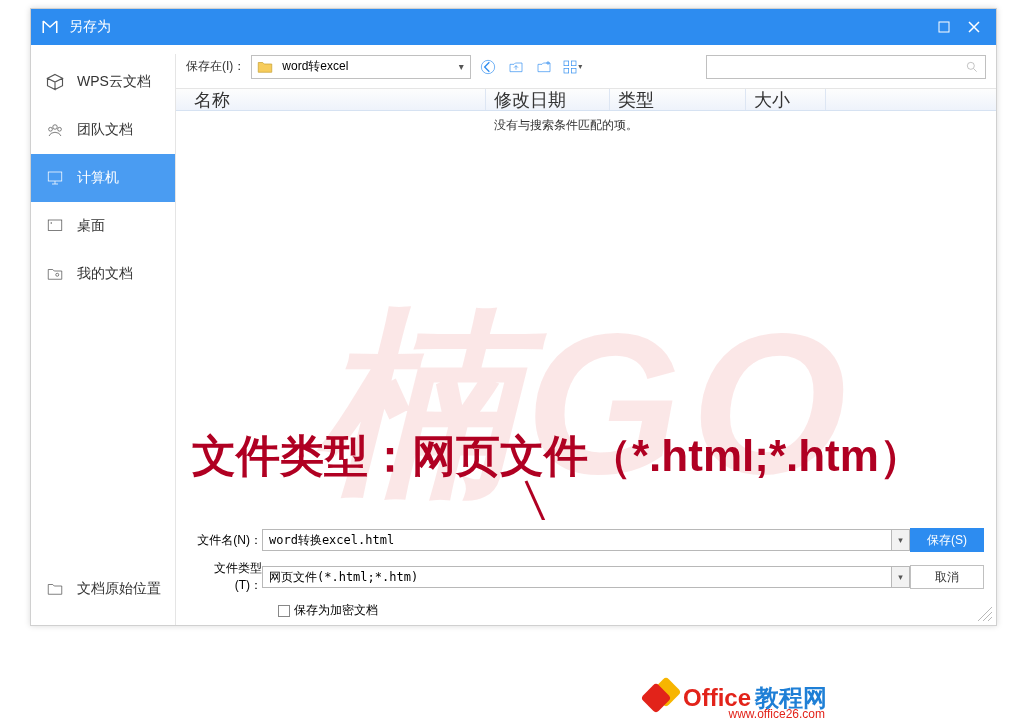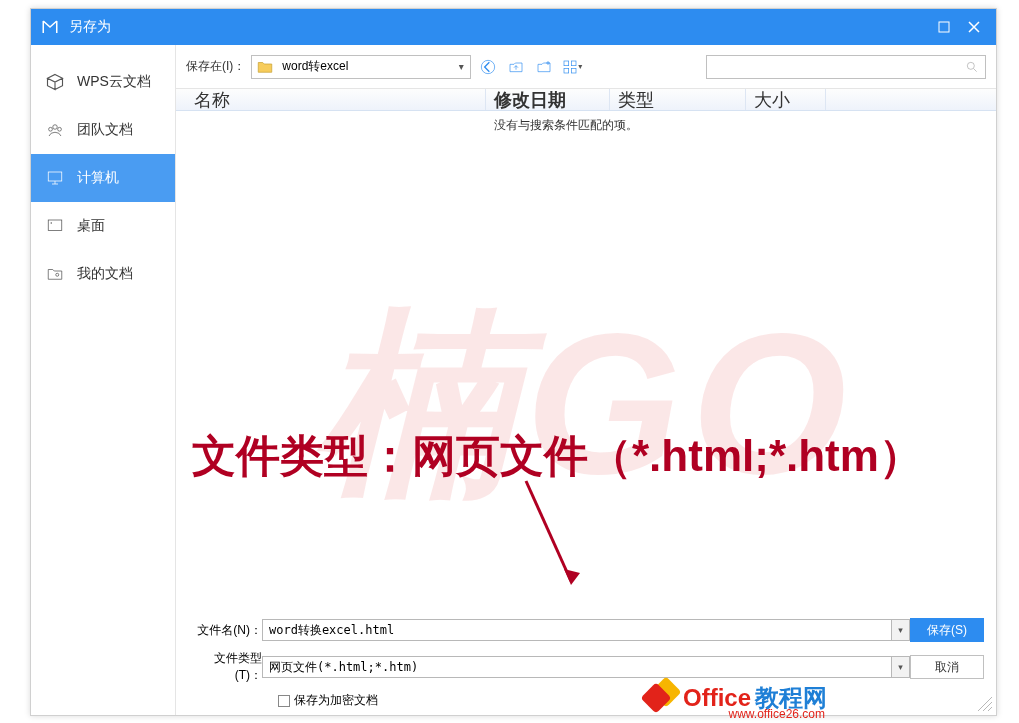--- a/index.html
+++ b/index.html
@@ -1,40 +1,40 @@
 <!DOCTYPE html>
 <html><head>
 <meta charset="utf-8">
 <style>
 * { margin:0; padding:0; box-sizing:border-box; font-family:"Microsoft YaHei",Arial,sans-serif; }
 body { width:1019px; height:723px; background:#fff; position:relative; }
-.outer { position:absolute; left:30px; top:8px; width:967px; height:708px; border:1px solid #d0d0d0; background:#fff; box-shadow:0 0 6px rgba(0,0,0,0.15); }
+.outer { position:absolute; left:30px; top:8px; width:967px; height:618px; border:1px solid #d0d0d0; background:#fff; box-shadow:0 0 6px rgba(0,0,0,0.15); }
 .titlebar { height:36px; background:#2d8cf0; display:flex; align-items:center; color:#fff; padding:0 10px; }
 .titlebar .logo { width:18px; height:18px; margin-right:10px; }
 .titlebar .title { font-size:14px; flex:1; }
 .titlebar .winbtn { width:24px; height:24px; margin-left:6px; cursor:pointer; display:flex; align-items:center; justify-content:center; }
 .body { display:flex; height:calc(100% - 36px); }
-.sidebar { width:145px; border-right:1px solid #e5e5e5; padding-top:13px; }
+.sidebar { width:145px; border-right:1px solid #e5e5e5; padding-top:4px;margin-top:9px; }
 .sideitem { display:flex; align-items:center; height:48px; padding:0 14px; font-size:14px; color:#333; cursor:pointer; }
 .sideitem.active { background:#4a9cf2; color:#fff; }
 .sideitem .ico { width:20px; height:20px; margin-right:12px; display:flex; align-items:center; justify-content:center; }
 .sideitem.bottom { position:absolute; bottom:12px; left:0; width:145px; }
 .main { flex:1; display:flex; flex-direction:column; position:relative; }
 .toolbar { height:44px; display:flex; align-items:center; padding:0 10px; gap:6px; border-bottom:1px solid #e5e5e5; }
 .lbl { font-size:12px; color:#333; }
 .location { display:flex; align-items:center; border:1px solid #c0c0c0; height:24px; width:220px; background:#fff; }
 .location .fld { width:18px; margin:0 4px; }
 .location input { border:none; flex:1; font-size:12px; outline:none; padding:0 4px; }
 .location .dd { width:18px; text-align:center; cursor:pointer; font-size:10px; color:#555; }
 .tbicon { width:22px; height:22px; display:flex; align-items:center; justify-content:center; cursor:pointer; color:#2d8cf0; }
 .searchbox { flex:1; max-width:280px; margin-left:auto; border:1px solid #c0c0c0; height:24px; display:flex; align-items:center; padding:0 6px; }
 .searchbox input { border:none; flex:1; font-size:12px; outline:none; }
 .cols { height:22px; background:linear-gradient(#fdfdfd,#eef3fb); display:flex; align-items:center; font-size:18px; color:#333; border-bottom:1px solid #d6e2f2; padding-left:10px; }
 .cols div { border-right:1px solid #dde6f3; padding:0 8px; height:100%; display:flex; align-items:center; }
-.c1{width:300px;} .c2{width:124px;font-weight:bold;} .c3{width:136px;} .c4{width:80px;}
+.c1{width:300px;} .c2{width:124px;} .c3{width:136px;} .c4{width:80px;}
 .filelist { flex:1; position:relative; font-size:12px; color:#333; overflow:hidden; }
 .nomatch { position:absolute; left:318px; top:6px; }
 .watermark { position:absolute; left:50%; top:160px; transform:translate(-50%,0); color:rgba(220,60,60,0.12); font-size:200px; font-weight:700; letter-spacing:10px; pointer-events:none; font-style:italic; white-space:nowrap; }
 .annotation { position:absolute; left:16px; top:316px; color:#b00022; font-size:44px; font-weight:800; white-space:nowrap; pointer-events:none; }
 .arrow-line { position:absolute; pointer-events:none; }
 .bottomform { padding:8px 12px 6px 12px; }
 .frow { display:flex; align-items:center; margin-bottom:8px; }
 .frow .flbl { font-size:12px; width:74px; text-align:right; }
 .frow input.txt { flex:1; border:1px solid #b8b8b8; height:22px; font-size:12px; padding:0 6px; font-family:"SimSun",monospace; }
 .frow .ddbtn { width:18px; height:22px; border:1px solid #b8b8b8; border-left:none; display:flex; align-items:center; justify-content:center; font-size:9px; color:#555; cursor:pointer; background:#f2f2f2; }
@@ -113,20 +113,28 @@
       </div>
       <div class="sideitem">
         <span class="ico">
             <svg width="18" height="18" viewBox="0 0 24 24">
               <path d="M3 6 L9 6 L11 8 L21 8 L21 19 L3 19z" stroke="#555" fill="none"></path>
               <circle cx="15" cy="13" r="2" stroke="#555" fill="none"></circle>
             </svg>
           </span>
         <span>我的文档</span>
       </div>
+      <div class="sideitem bottom">
+        <span class="ico">
+            <svg width="18" height="18" viewBox="0 0 24 24">
+              <path d="M3 6 L9 6 L11 8 L21 8 L21 19 L3 19z" stroke="#555" fill="none"></path>
+            </svg>
+          </span>
+        <span>文档原始位置</span>
+      </div>
     </div>
 
     <div class="main">
       <div class="toolbar">
         <span class="lbl">保存在(I)：</span>
         <div class="location">
           <svg class="fld" viewBox="0 0 24 24">
               <path d="M3 6 L9 6 L11 8 L21 8 L21 19 L3 19z" fill="#f7cc5b" stroke="#caa43a"></path>
             </svg>
           <input value="word转excel" style="">

